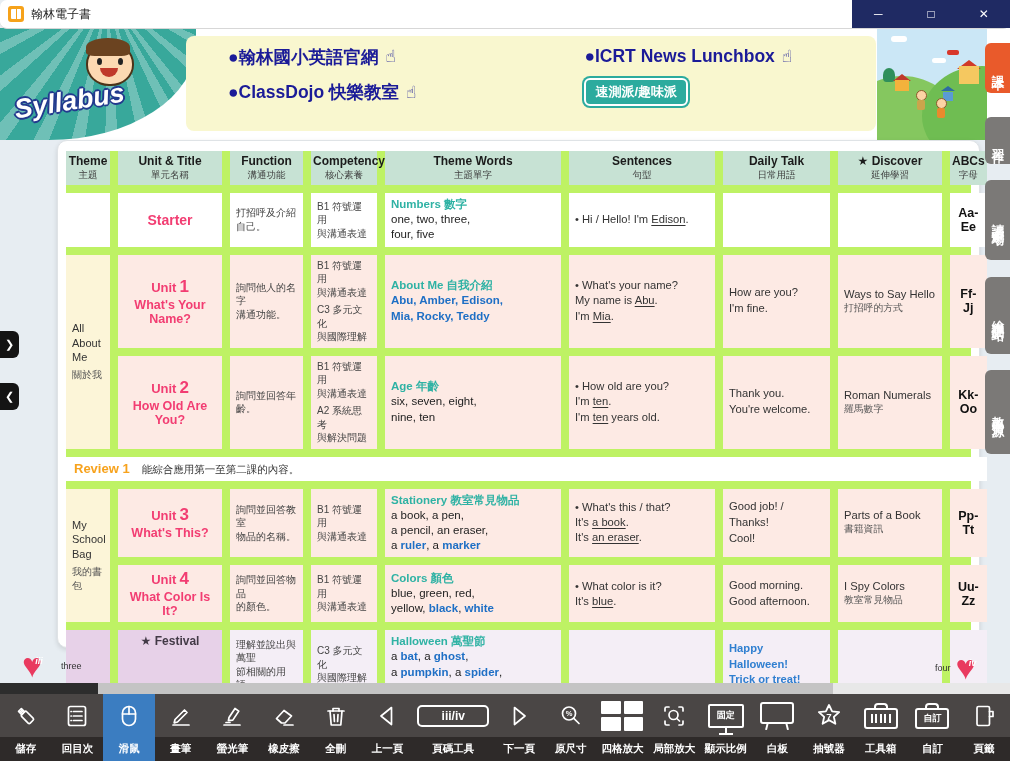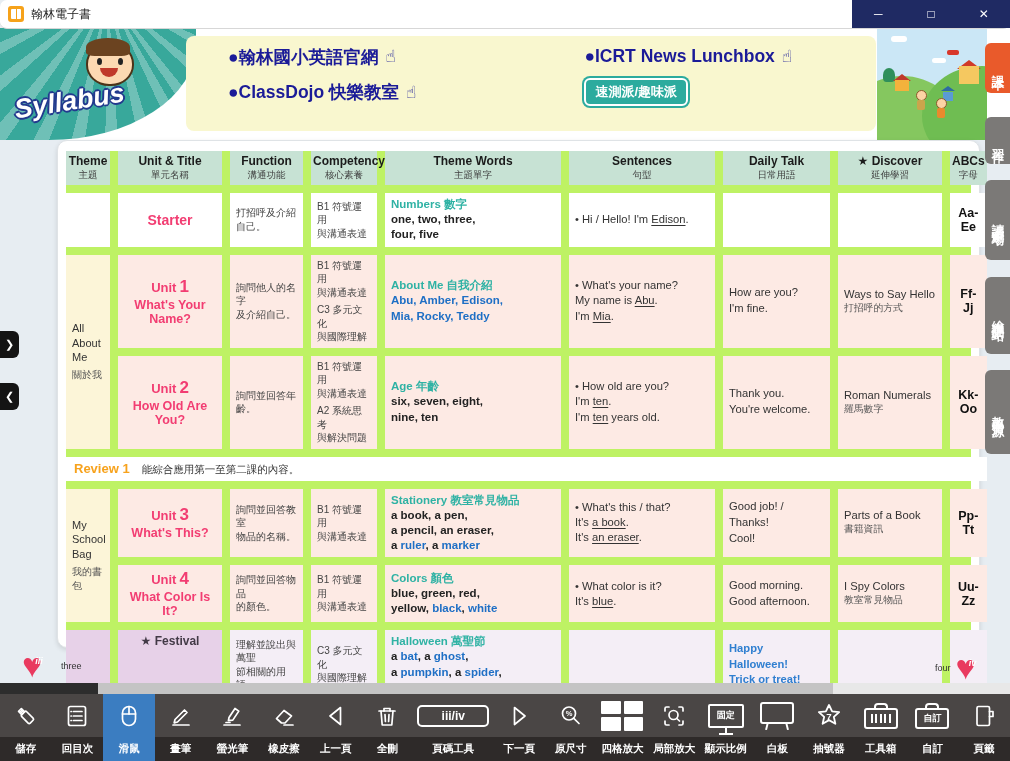--- a/index.html
+++ b/index.html
@@ -94,21 +94,21 @@
   .lg div{font-size:10px;color:#444;line-height:1.35;}
   .words .line{font-size:11.5px;line-height:1.32;}
   .sent .line{font-size:11.2px;line-height:1.35;color:#333;}
   .daily div{font-size:11.2px;color:#333;line-height:1.4;}
   .daily-blue div{color:#2f7fd0;font-weight:bold;}
   .disc-en{font-size:11.2px;color:#333;}
   .disc-zh{font-size:9.8px;color:#555;margin-top:2px;}
   .abcs{font-size:12.5px;font-weight:bold;color:#111;text-align:center;align-items:center;}
   .s-teal{color:#2fb2a4;font-weight:600;}
   .s-blue{color:#1e6fc5;font-weight:bold;}
-  .s-black{color:#222;font-weight:bold;margin-top:25px;}
+  .s-black{color:#222;font-weight:normal;margin-top:25px;}
   .s-plain{color:#333;}
   .u{text-decoration:underline;text-underline-offset:2px;}
   .review-row{grid-column:1/-1;background:#fff;display:flex;align-items:baseline;padding:4px 8px;}
   .review-title{color:#f7a21c;font-weight:bold;font-size:13px;margin-right:12px;white-space:nowrap;}
   .review-text{font-size:10.5px;color:#333;}
   .tfoot{grid-column:1/-1;background:#fff;display:flex;align-items:baseline;justify-content:space-between;padding:5px 4px 2px 4px;}
   .tfoot .left{display:flex;align-items:baseline;}
   .final-title{color:#f7a21c;font-weight:bold;font-size:12px;margin-right:8px;white-space:nowrap;}
   .final-text{font-size:10px;color:#333;white-space:nowrap;}
   .notes{font-size:10px;color:#333;white-space:nowrap;}
@@ -316,21 +316,21 @@
             </div>
           <div class="theme-zh">關於我</div>
         </div>
         <div class="td c-pink unit-cell mh60">
           <div class="unit-line"><span>Unit</span><span class="unit-no">1</span></div>
           <div class="unit-title">What's Your Name?</div>
         </div>
         <div class="td c-pink small-zh">
             <div class="lg">
               <div>詢問他人的名字</div>
-              <div>及介紹自己。</div>
+              <div>溝通功能。</div>
             </div>
           </div>
         <div class="td c-pink small-zh">
             <div class="lg">
               <div>B1 符號運用</div>
               <div>與溝通表達</div>
             </div>
             <div class="lg">
               <div>C3 多元文化</div>
               <div>與國際理解</div>
@@ -639,36 +639,36 @@
           <svg width="26" height="26" viewBox="0 0 26 26" fill="none" stroke="#fff" stroke-width="1.7" stroke-linecap="round" stroke-linejoin="round">
             <path d="M5.5 15.5 L13 7.5 l7.5 5.5 -6.5 7 h-3.5 z"></path>
             <line x1="13" y1="22" x2="22" y2="22"></line>
           </svg>
         </div>
         <div class="tb-label">橡皮擦</div>
       </div>
       <div class="tb-item">
         <div class="tb-icon">
           <svg width="26" height="26" viewBox="0 0 26 26" fill="none" stroke="#fff" stroke-width="1.7" stroke-linecap="round" stroke-linejoin="round">
-            <path d="M17.5 4.5 L7 13 l10.5 8.5 z"></path>
-          </svg>
-        </div>
-        <div class="tb-label">上一頁</div>
-      </div>
-      <div class="tb-item">
-        <div class="tb-icon">
-          <svg width="26" height="26" viewBox="0 0 26 26" fill="none" stroke="#fff" stroke-width="1.7" stroke-linecap="round" stroke-linejoin="round">
             <path d="M7 8 l1.2 14 h9.6 L19 8"></path>
             <line x1="5" y1="8" x2="21" y2="8"></line>
             <path d="M10 8 V5.5 h6 V8"></path>
             <line x1="11" y1="11.5" x2="11.4" y2="18.5"></line>
             <line x1="15" y1="11.5" x2="14.6" y2="18.5"></line>
           </svg>
         </div>
         <div class="tb-label">全刪</div>
+      </div>
+      <div class="tb-item">
+        <div class="tb-icon">
+          <svg width="26" height="26" viewBox="0 0 26 26" fill="none" stroke="#fff" stroke-width="1.7" stroke-linecap="round" stroke-linejoin="round">
+            <path d="M17.5 4.5 L7 13 l10.5 8.5 z"></path>
+          </svg>
+        </div>
+        <div class="tb-label">上一頁</div>
       </div>
       <div class="tb-item wide">
         <div class="tb-icon">
           <div class="pagebox">iii/iv</div>
         </div>
         <div class="tb-label">頁碼工具</div>
       </div>
       <div class="tb-item">
         <div class="tb-icon">
           <svg width="26" height="26" viewBox="0 0 26 26" fill="none" stroke="#fff" stroke-width="1.7" stroke-linecap="round" stroke-linejoin="round">

